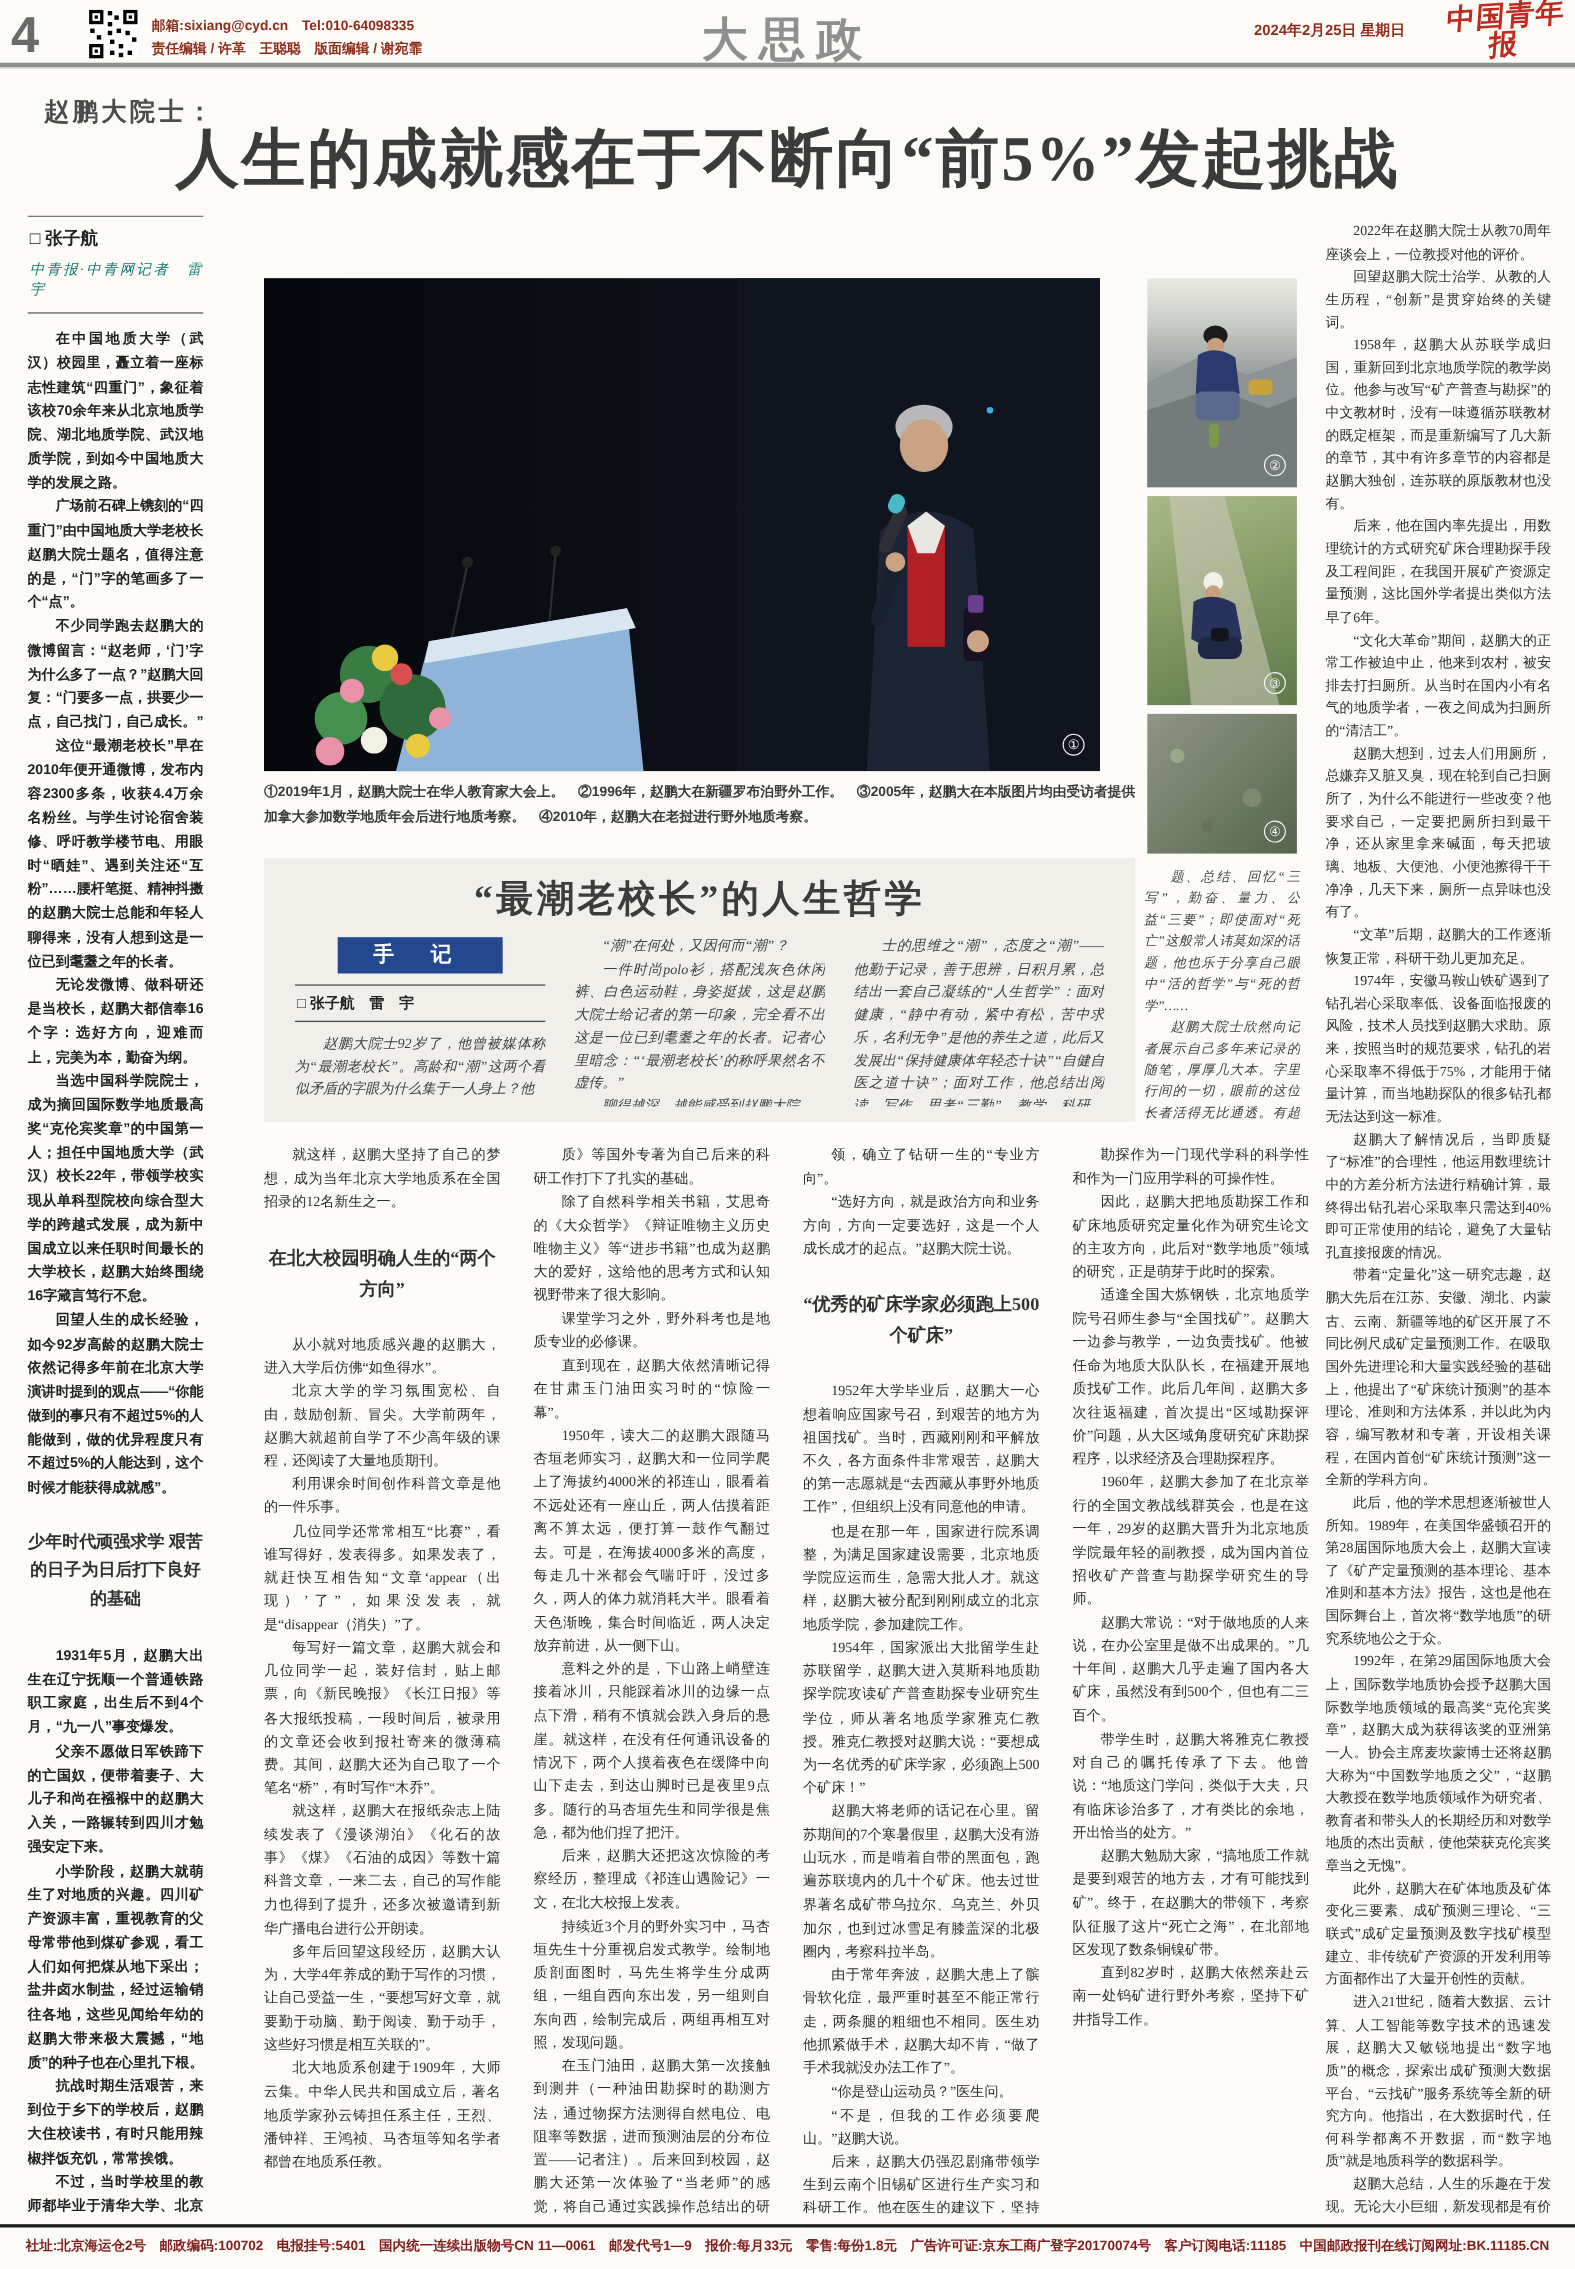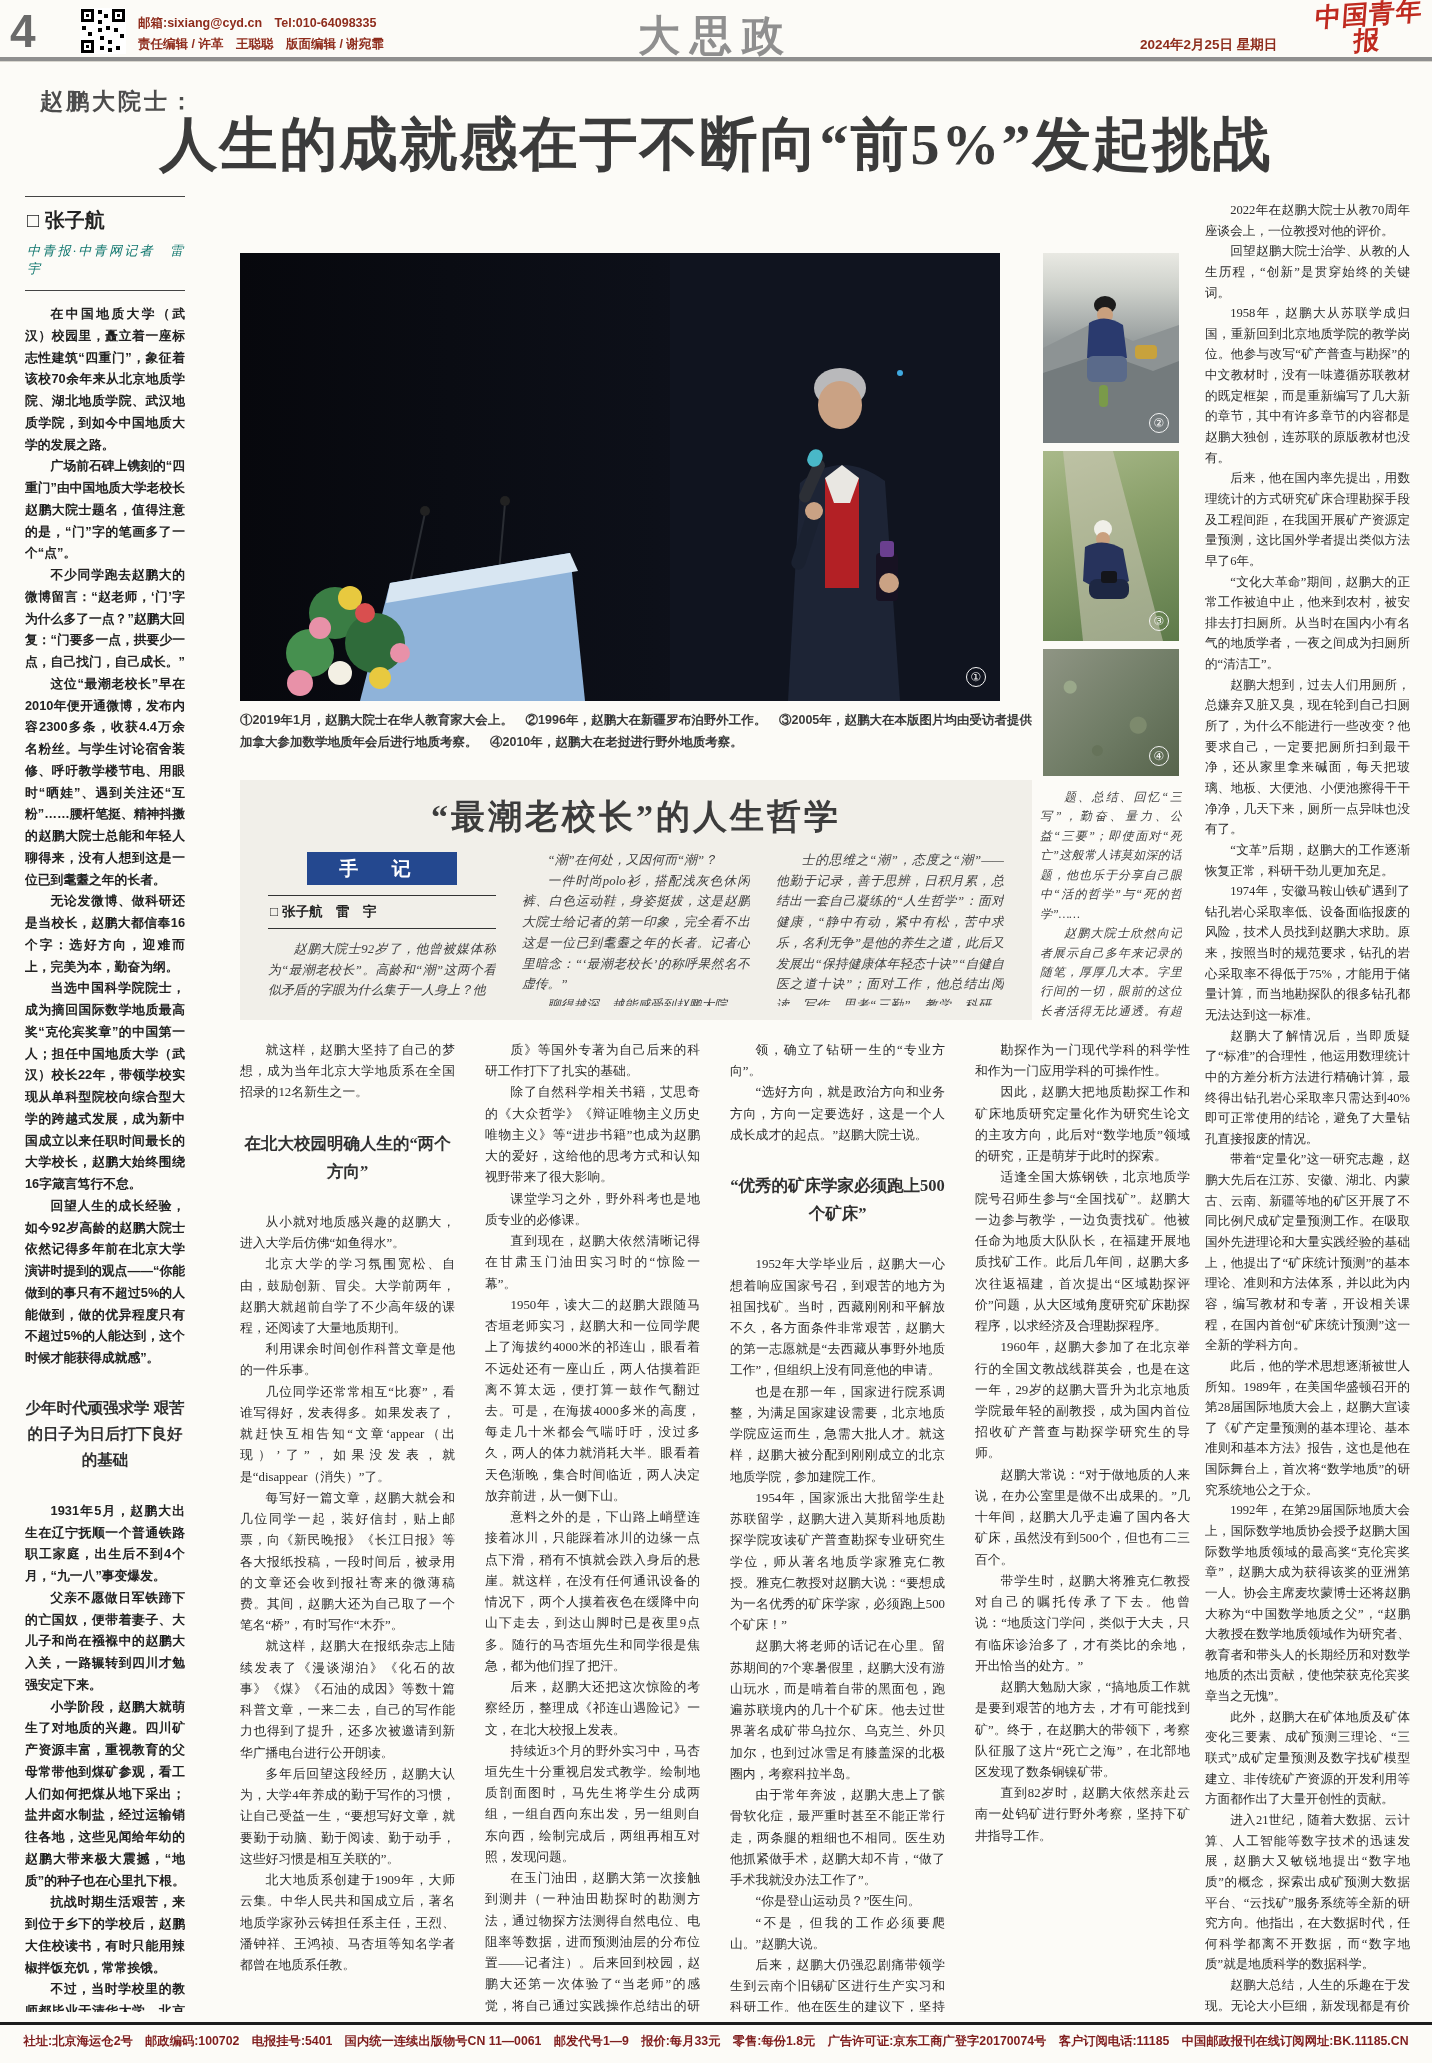--- a/index.html
+++ b/index.html
@@ -5,40 +5,40 @@
   html,body{margin:0;padding:0;background:#e8e6e0;}
   .page{position:relative;width:1432px;height:2063px;margin:0 auto;background:#fcfbf7;overflow:hidden;
         font-family:"Liberation Serif","DejaVu Serif",serif;color:#2c2c2c;}
   .abs{position:absolute;}
 
   
   .pagenum{left:10px;top:4px;font-family:"Liberation Sans",sans-serif;font-size:46px;font-weight:700;color:#6a6a6a;}
   .qr{left:80px;top:8px;width:46px;height:46px;}
   .contact{left:138px;top:13px;font-family:"Liberation Sans",sans-serif;font-size:12.5px;color:#8e2c1c;line-height:21px;font-weight:600;}
   .section-title{left:0;right:0;top:8px;text-align:center;font-size:42px;font-weight:700;color:#8f8f8f;letter-spacing:10px;}
-  .issue-date{left:1140px;top:36px;font-family:"Liberation Sans",sans-serif;font-size:13.5px;color:#8e2c1c;font-weight:600;}
+  .issue-date{left:1140px;top:19px;font-family:"Liberation Sans",sans-serif;font-size:13.5px;color:#8e2c1c;font-weight:600;}
   .masthead{left:1308px;top:2px;font-size:26px;font-weight:900;color:#bf2a1f;transform:rotate(-4deg) skewX(-8deg);
             letter-spacing:1px;line-height:26px;width:120px;text-align:center;}
   .hdr-rule{left:0;top:57px;width:1432px;height:4px;background:#8f8f8f;border-bottom:1px solid #d8d6cf;}
 
   
   .kicker{left:40px;top:86px;font-size:23px;color:#4c4c4c;font-weight:700;letter-spacing:3px;}
   .main-title{left:0;right:0;top:106px;text-align:center;font-size:58px;font-weight:700;color:#3b3b3b;letter-spacing:2px;}
 
   
   .col{overflow:hidden;text-align:justify;}
   .para{margin:0;text-indent:2em;font-size:12.8px;line-height:1.66;}
   .colhead{margin:26px 0;font-size:16.5px;font-weight:700;text-align:center;line-height:1.7;color:#303030;text-indent:0;}
   .epara{margin:0;text-indent:2em;font-size:12.8px;line-height:1.62;font-style:italic;color:#3e3e3e;}
 
   .left-rail{left:25px;top:196px;width:160px;height:1816px;}
   .left-rail .para{font-family:"Liberation Sans","DejaVu Sans",sans-serif;font-weight:600;font-size:12.8px;line-height:1.7;color:#222;}
   .left-rail .colhead{font-size:15.5px;}
   .byline-box{border-top:1.5px solid #444;border-bottom:1.5px solid #444;padding:10px 2px 12px;margin-bottom:12px;}
-  .byline-name{font-family:"Liberation Sans",sans-serif;font-weight:700;font-size:20px;color:#222;}
+  .byline-name{font-family:"Liberation Sans",sans-serif;font-weight:700;font-size:16px;color:#222;}
   .byline-title{font-size:13px;font-style:italic;color:#0f766e;margin-top:8px;}
 
   
   .main-photo{left:240px;top:253px;width:760px;height:448px;background:#0b0d14;}
   .photo-badge{position:absolute;color:#f5f5f5;border:1px solid #f5f5f5;border-radius:50%;width:18px;height:18px;
                line-height:18px;text-align:center;font-size:12px;font-family:"Liberation Sans",sans-serif;}
   .caption{left:240px;top:710px;width:792px;font-family:"Liberation Sans",sans-serif;font-size:12.5px;
            font-weight:600;color:#3a3a3a;line-height:1.75;text-align:justify;}
   .credit{float:right;}
   .sidephoto{left:1043px;width:136px;overflow:hidden;}

